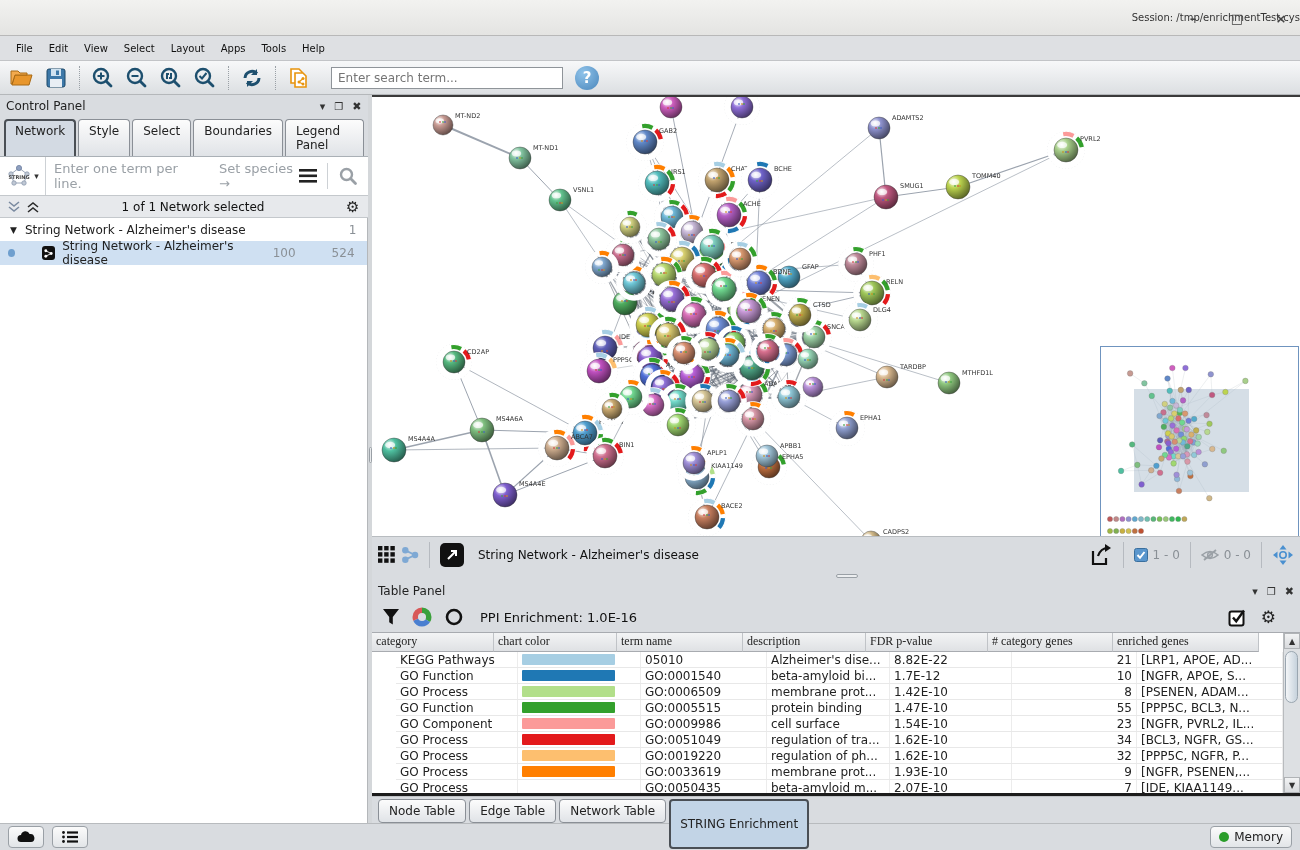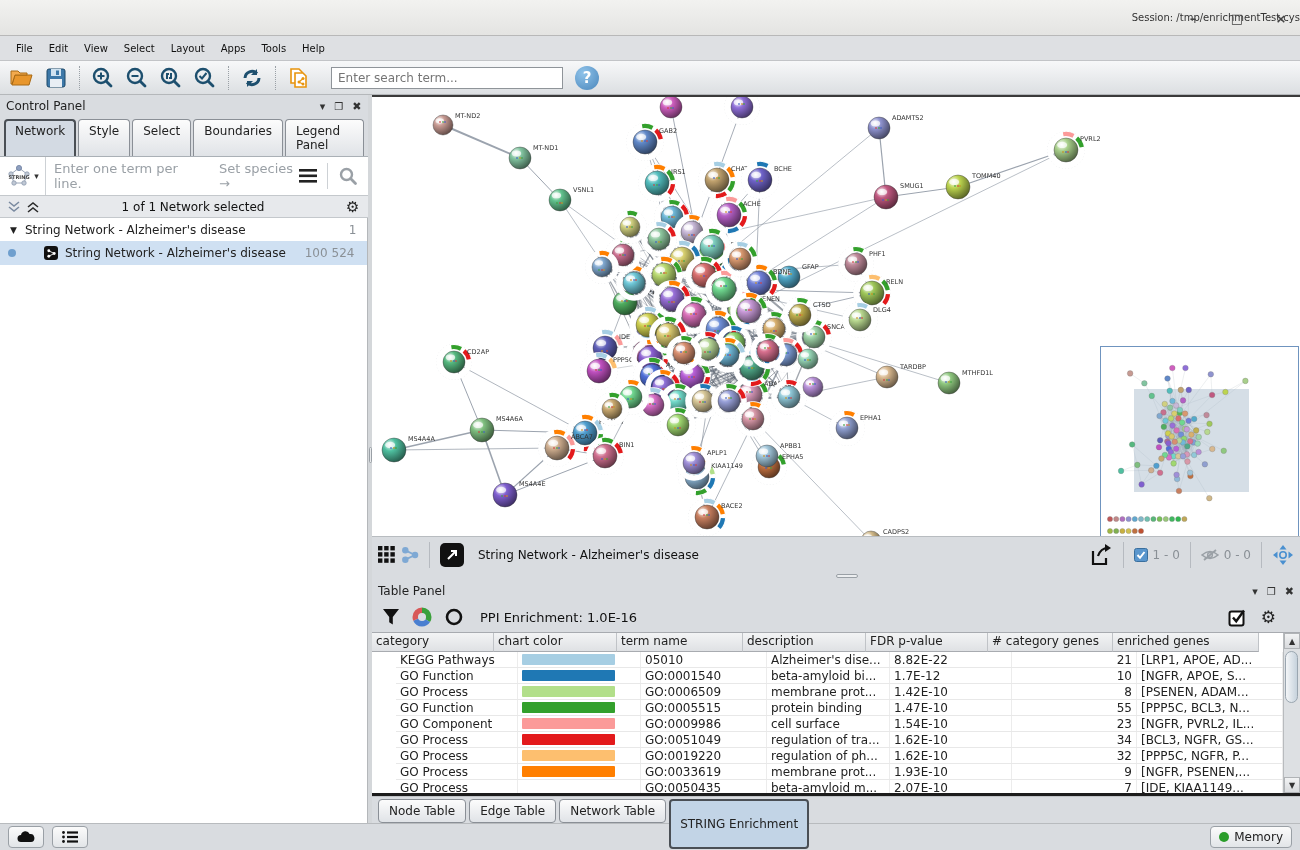--- a/index.html
+++ b/index.html
@@ -49,21 +49,21 @@
   .string-ph { flex:1; padding-left:8px; color:#9aa0a6; font-size:13px; display:flex; gap:26px; }
   .string-icons { display:flex; align-items:center; gap:10px; padding-right:10px; }
   .netsel-row { height:22px; background:#e7e9ec; border-bottom:1px solid #c4c8cc;
     display:flex; align-items:center; padding:8px 8px; }
   .netsel-row .nr-label { flex:1; text-align:center; font-size:12px; color:#111; }
   .tree { background:#fff; flex:1; border-right:1px solid #b4b7ba; }
   .tree-parent { height:23px; display:flex; align-items:center; padding:0 10px; gap:8px; font-size:12px; }
   .tree-parent .cnt { margin-left:auto; color:#8a9096; }
   .tree-child { height:24px; display:flex; align-items:center; padding:0 8px; gap:7px; font-size:12px;
     background:#cfe0f2; }
-  .tree-child .nums { margin-left:auto; color:#8a9096; display:flex; gap:4px; padding-right:4px;justify-content:flex-end;}
+  .tree-child .nums { margin-left:auto; color:#8a9096; display:flex; gap:36px; padding-right:4px;justify-content:flex-end;}
   .bluedot { width:8px; height:8px; border-radius:50%; background:#6f9fce; }
   .share-sq { width:14px; height:14px; background:#111; border-radius:3px; display:flex; align-items:center; justify-content:center; }
 
   
   .vsplit { width:5px; background:#d4d7da; position:relative; }
   .vsplit .grip { position:absolute; top:352px; left:1px; width:3px; height:16px;
     border:1px solid #9aa0a6; border-radius:2px; background:#e8eaec; }
   .hsplit { height:8px; background:#d9dce0; position:relative; }
   .hsplit .grip { position:absolute; left:50%; top:2px; width:22px; height:4px;
     border:1px solid #9aa0a6; border-radius:2px; background:#eceef0; }
@@ -81,21 +81,21 @@
   .nb-group { display:flex; align-items:center; gap:5px; color:#8a9096; font-size:12px; }
   .nb-blackbtn { width:24px; height:24px; background:#111; border-radius:5px;
     display:flex; align-items:center; justify-content:center; }
 
   
   .tpanel { flex:1; background:#d9dce0; display:flex; flex-direction:column; }
   .tp-toolbar { height:30px; display:flex; align-items:center; gap:12px; padding:0 10px; }
   .tp-toolbar .ppi { font-size:13px; color:#111; margin-left:4px; flex:1; }
   .tp-right { display:flex; gap:14px; align-items:center; padding-right:14px; }
   .tgrid { background:#fff; border-top:1px solid #a8abb0; }
-  .thead { display:flex; height:19px; }
+  .thead { display:flex; height:19px;font-family:Liberation Serif, serif; }
   .th { background:linear-gradient(#f3f4f5,#dfe1e4); border-right:1px solid #c0c3c7;
     border-bottom:1px solid #a8abb0; font-size:12px; color:#222; padding:1px 4px; overflow:hidden; white-space:nowrap; }
   .tbody { height:141px; overflow:hidden; position:relative; }
   .erow { display:flex; height:16px; border-bottom:1px solid #e8e8e8; background:#fff;margin-left:24px; }
   .td { font-size:12px; padding:0 4px; border-right:1px solid #ececec; overflow:hidden;
     white-space:nowrap; line-height:16px; }
   .td.num { text-align:right; }
   .swatch { height:11px; margin-top:2px; border-radius:1px; }
   .tbl-wrap { display:flex; }
   .vscroll { width:17px; background:#dde0e3; border-left:1px solid #b8bbbe; display:flex; flex-direction:column; }

